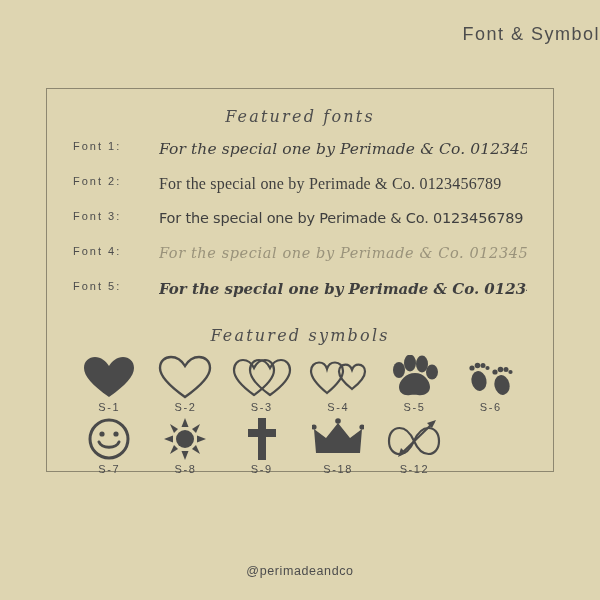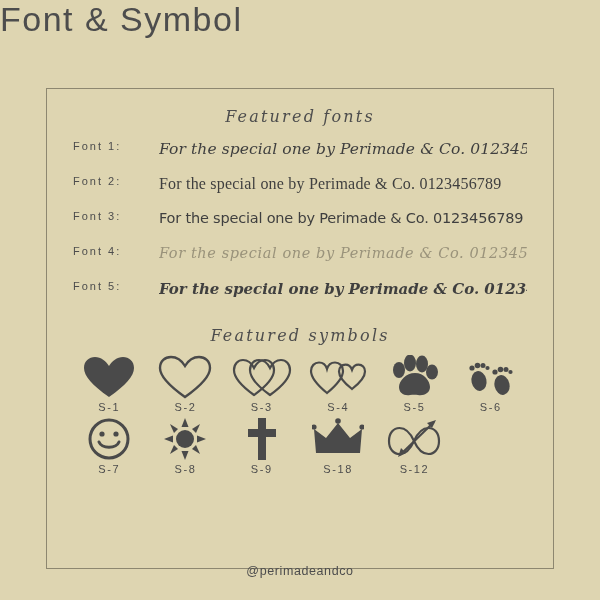--- a/index.html
+++ b/index.html
@@ -14,33 +14,34 @@
     color: #4a4a4a;
     overflow: hidden;
   }
   .page {
     position: relative;
     width: 600px;
     height: 600px;
     box-sizing: border-box;
   }
   .page-title {
-    text-align: left;
-    font-family: "Liberation Sans", sans-serif;
-    font-size: 34px;
+    text-align: right;
+    font-family: "Liberation Sans", sans-serif;
+    font-size: 18px;
     letter-spacing: 1.5px;
     color: #4d4d4d;
+    padding-top: 24px;
     font-weight: 400;
   }
   .frame {
     position: absolute;
     left: 46px;
     top: 88px;
     width: 508px;
-    height: 481px;
+    height: 384px;
     border: 1px solid #8d8770;
     box-sizing: border-box;
   }
   .section-heading {
     text-align: center;
     font-family: "DejaVu Serif", serif;
     font-style: italic;
     font-size: 16px;
     letter-spacing: 2.2px;
     color: #4d4d4d;

